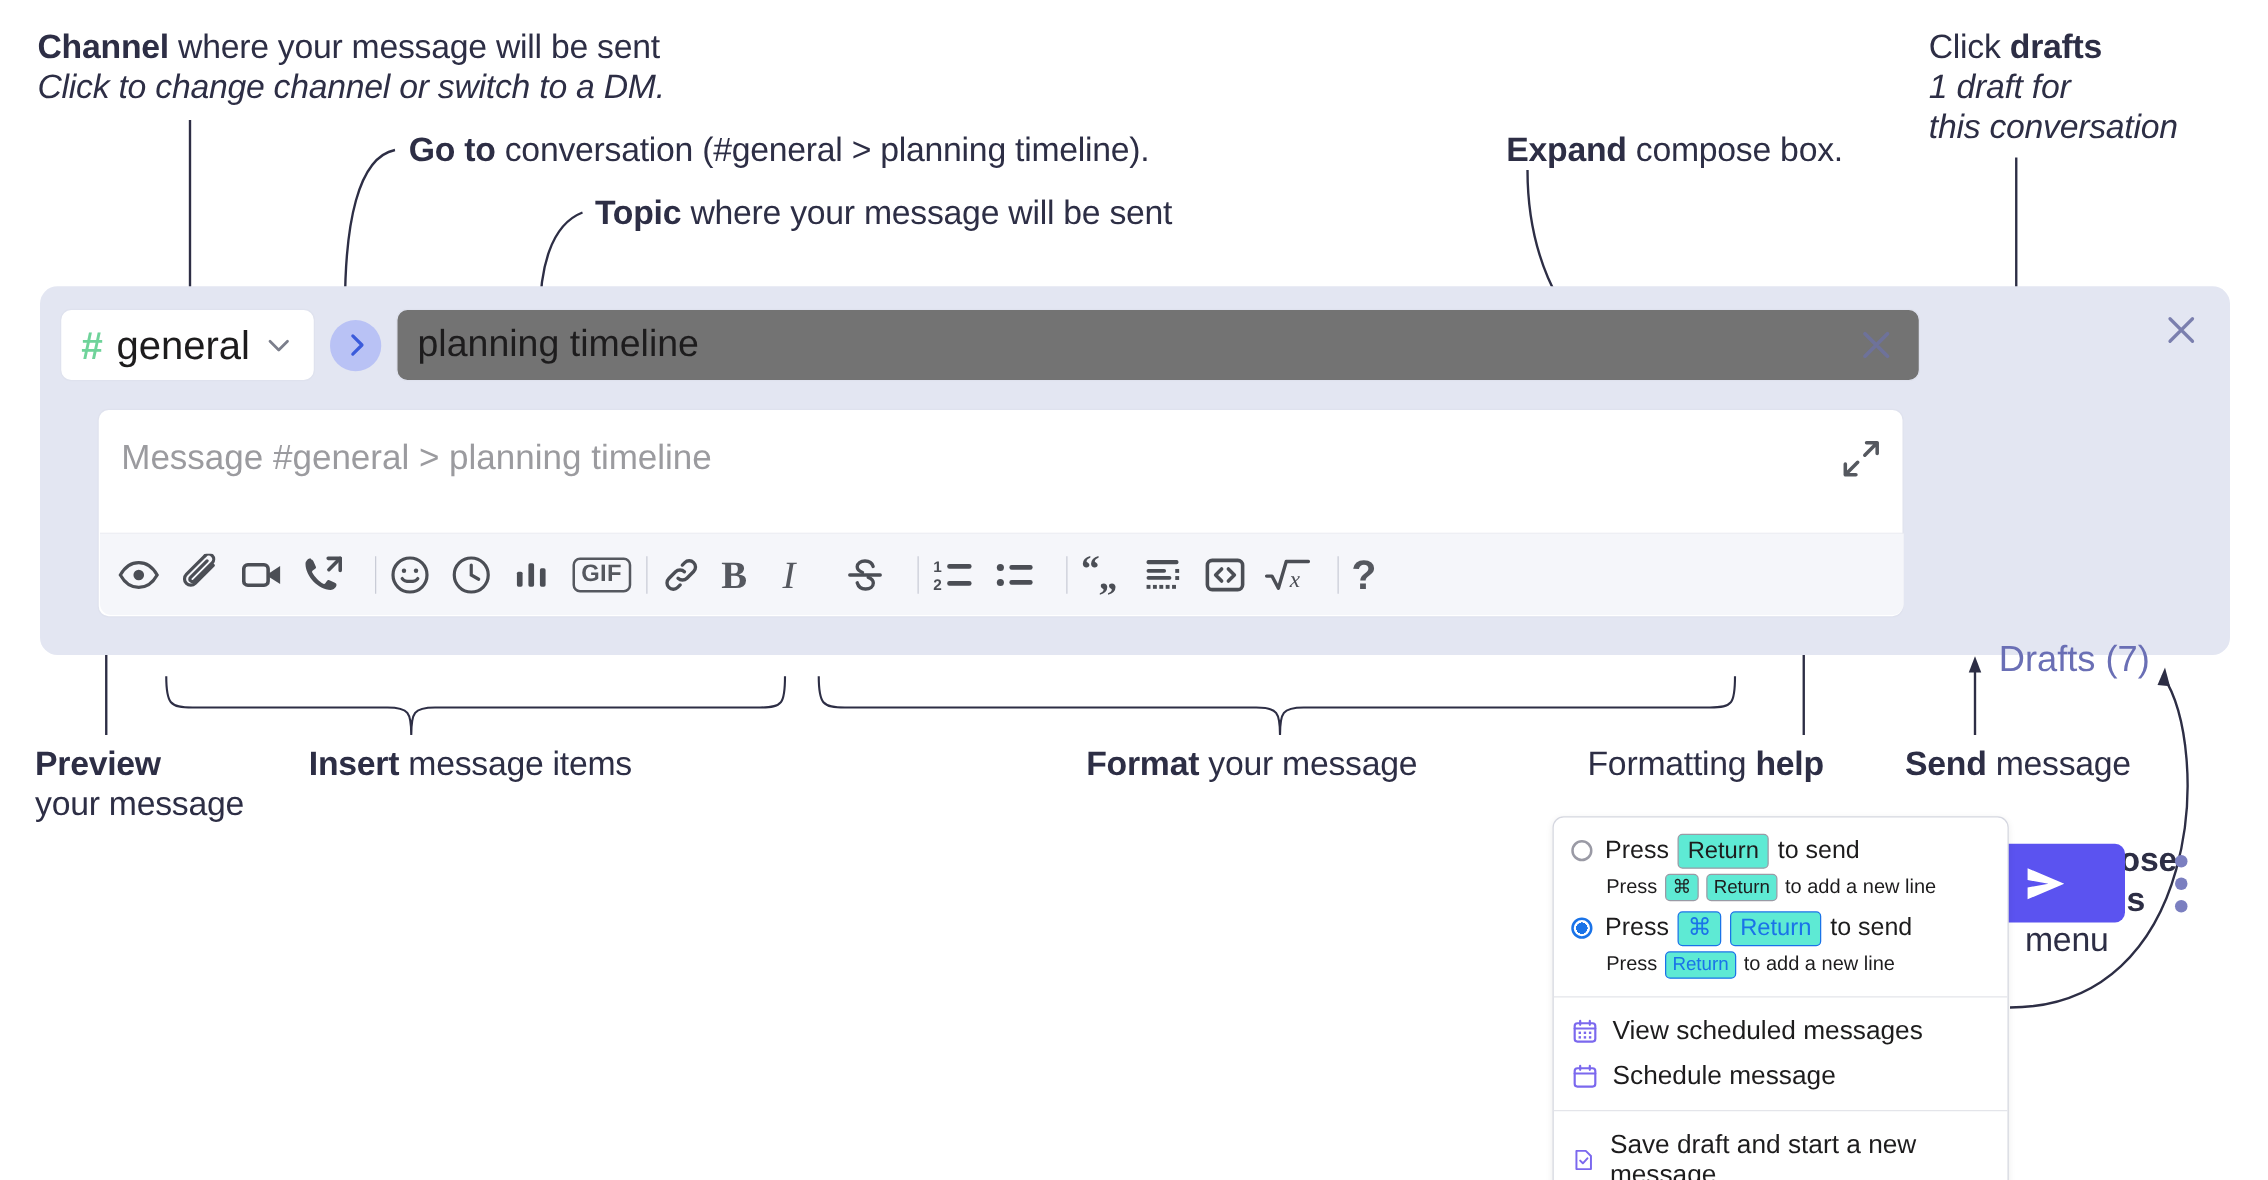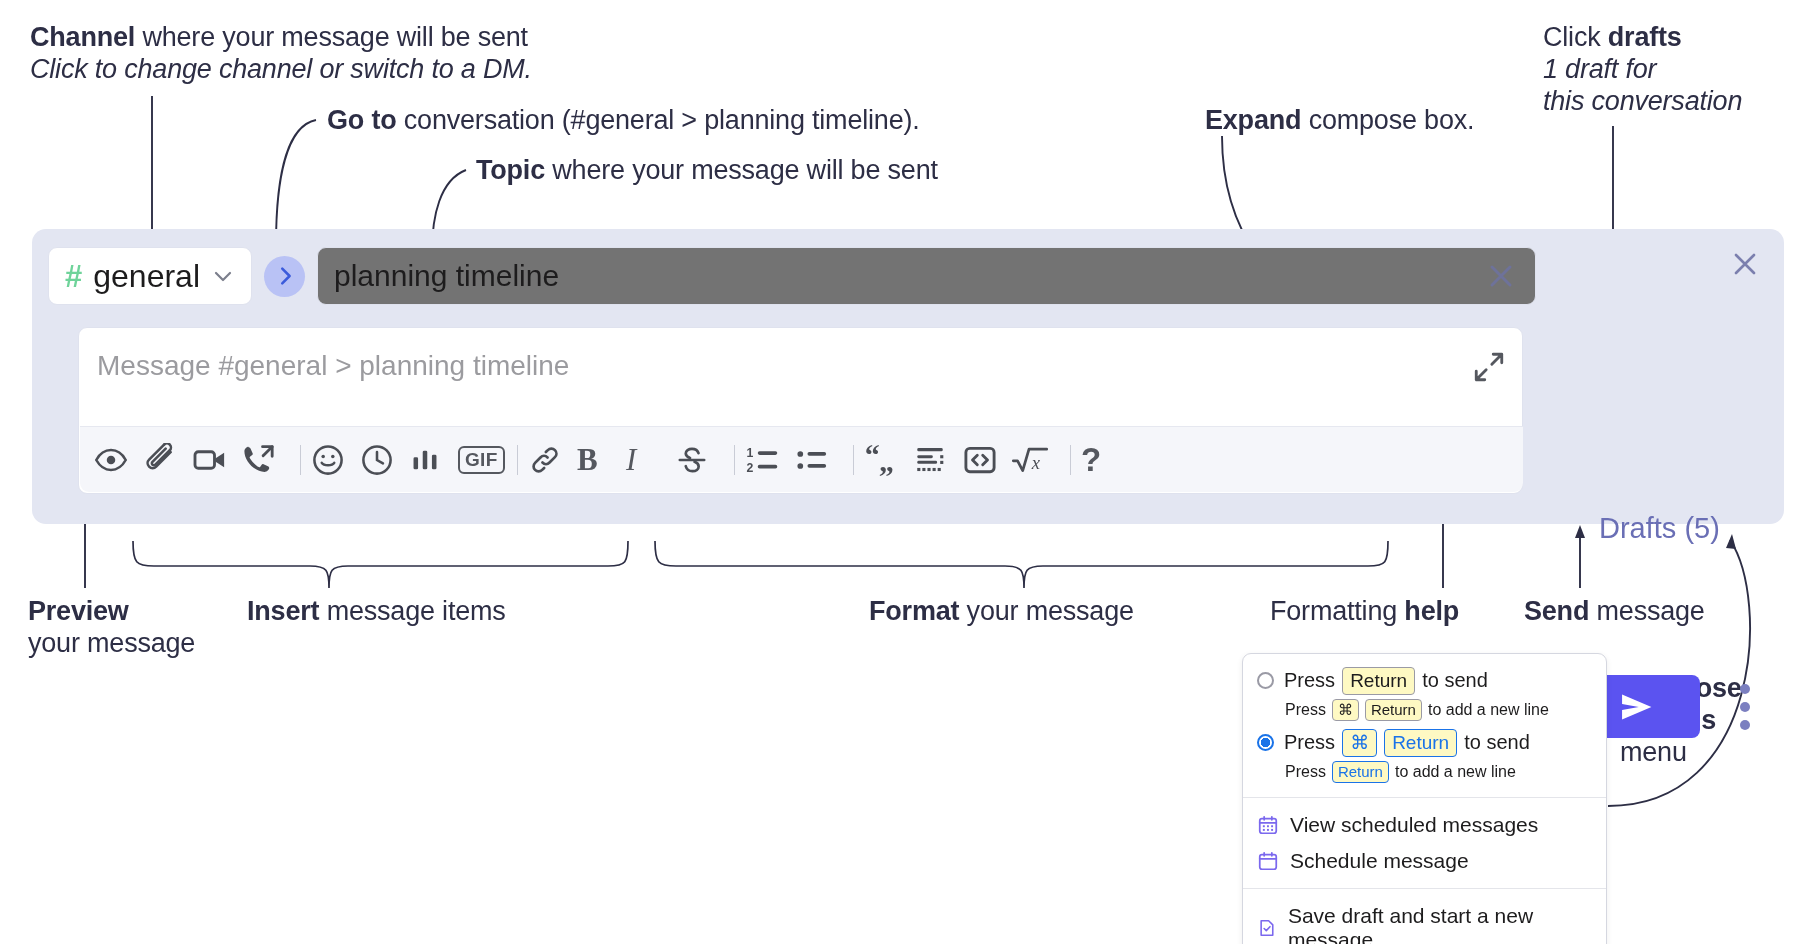--- a/index.html
+++ b/index.html
@@ -84,21 +84,21 @@
   }
   .opt-row{display:flex;align-items:center;gap:10px;padding:3px 14px;cursor:pointer;}
   .radio{width:17px;height:17px;border-radius:50%;border:2px solid #9a9aa5;box-sizing:border-box;flex:none;}
   .radio.on{border-color:#1a73e8;background:
       radial-gradient(circle, #1a73e8 0 4.5px, #fff 4.6px 100%);}
   .opt-main{font-size:20px;color:#1d1c1d;display:flex;align-items:center;gap:7px;}
   .opt-sub{font-size:16px;color:#1d1c1d;display:flex;align-items:center;gap:6px;
            padding:1px 14px 5px 42px;}
   .key{
     border:1px solid #9a9aa5;border-radius:4px;padding:0px 7px;font-size:19px;
-    color:#1d1c1d;background:#fef9c3;line-height:1.35;display:inline-block;
+    color:#1d1c1d;background:#5eead4;line-height:1.35;display:inline-block;
   }
   .key.sm{font-size:15px;padding:0px 5px;}
   .key.blue{border-color:#1a73e8;color:#1a73e8;}
   .menu-sep{height:1px;background:#e4e5ea;margin:9px 0;}
   .menu-item{display:flex;align-items:center;gap:11px;padding:6px 14px;cursor:pointer;font-size:21px;color:#1d1c1d;}
 
   svg{display:block;}
 </style>
 </head>
 <body>
@@ -384,21 +384,21 @@
       </div>
 
       <div class="tdiv"></div>
 
       <div class="tbtn">
         <span class="help-g">?</span>
       </div>
     </div>
   </div>
 
-  <div id="drafts-label">Drafts (5)</div>
+  <div id="drafts-label">Drafts (7)</div>
 
   <div id="send-button">
     <svg width="52" height="44" viewBox="0 0 24 24" fill="#ffffff" stroke="none">
       <path d="M4.4 5.2 L20.4 12 L4.4 18.8 L4.4 13.6 L13.5 12 L4.4 10.4 Z"></path>
     </svg>
   </div>
 
   <div id="compose-options">
     <span class="kdot"></span>
     <span class="kdot"></span>

